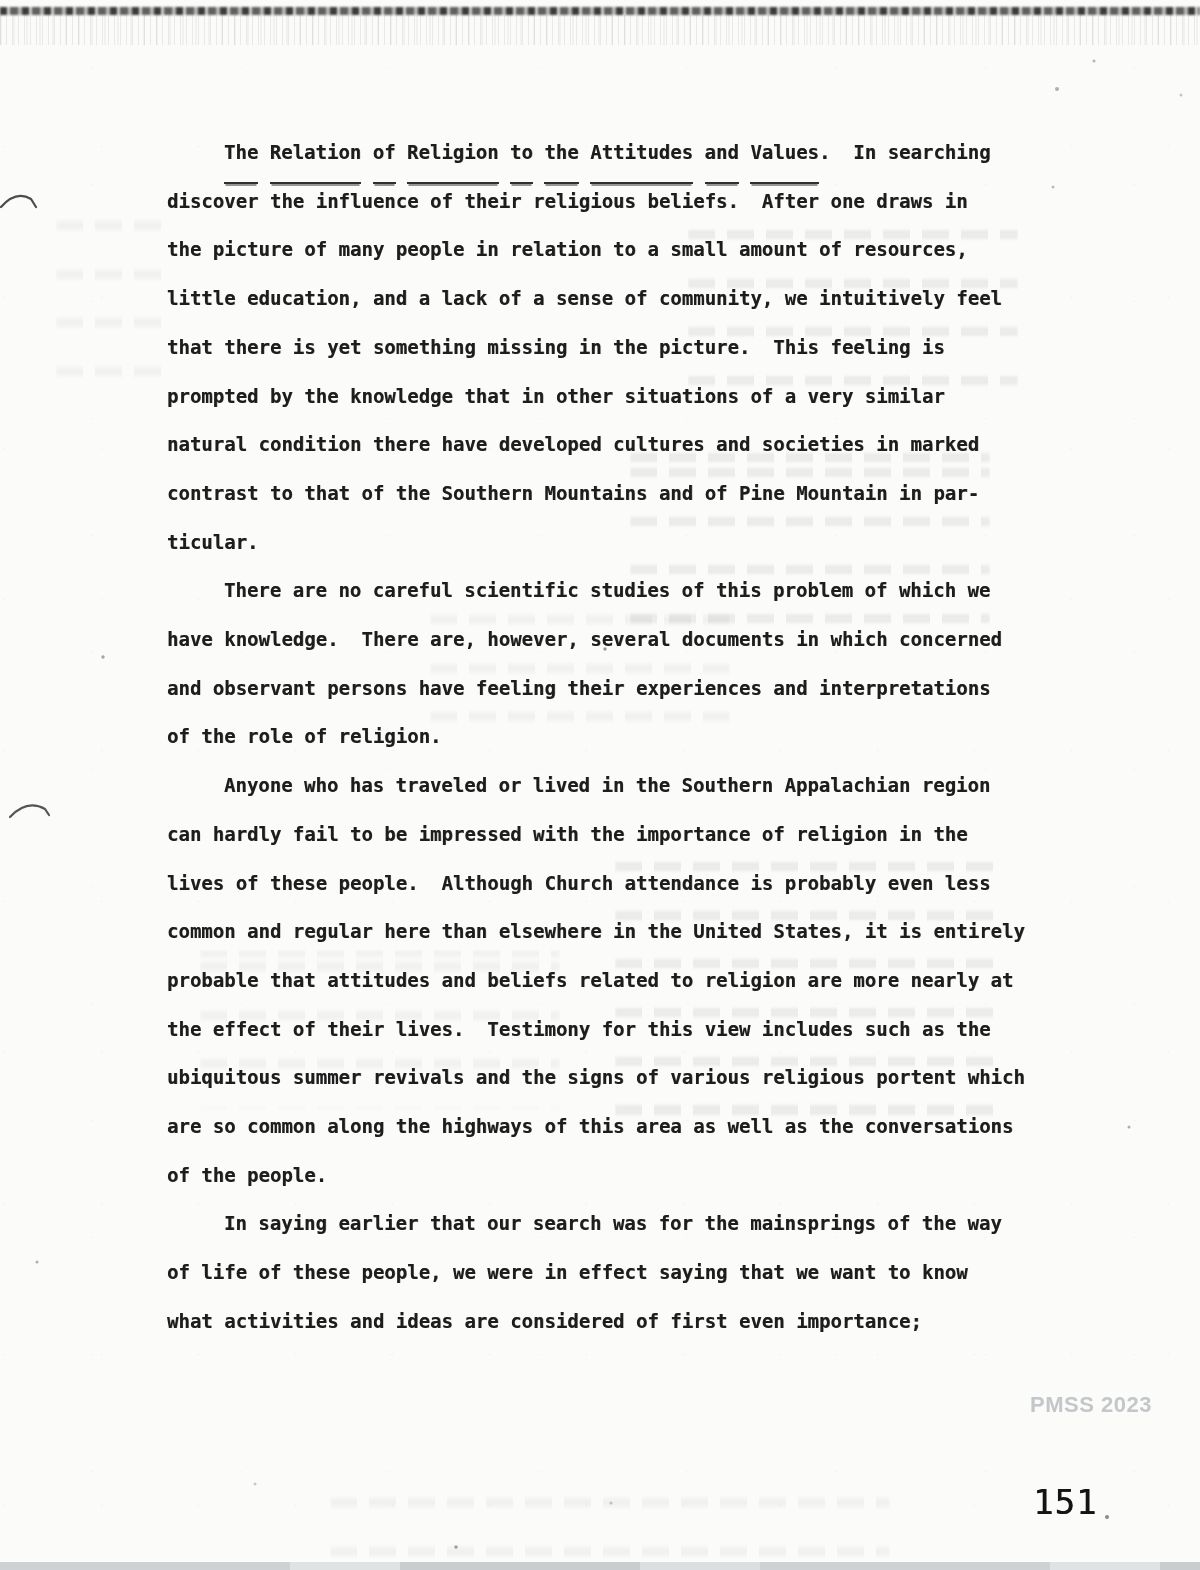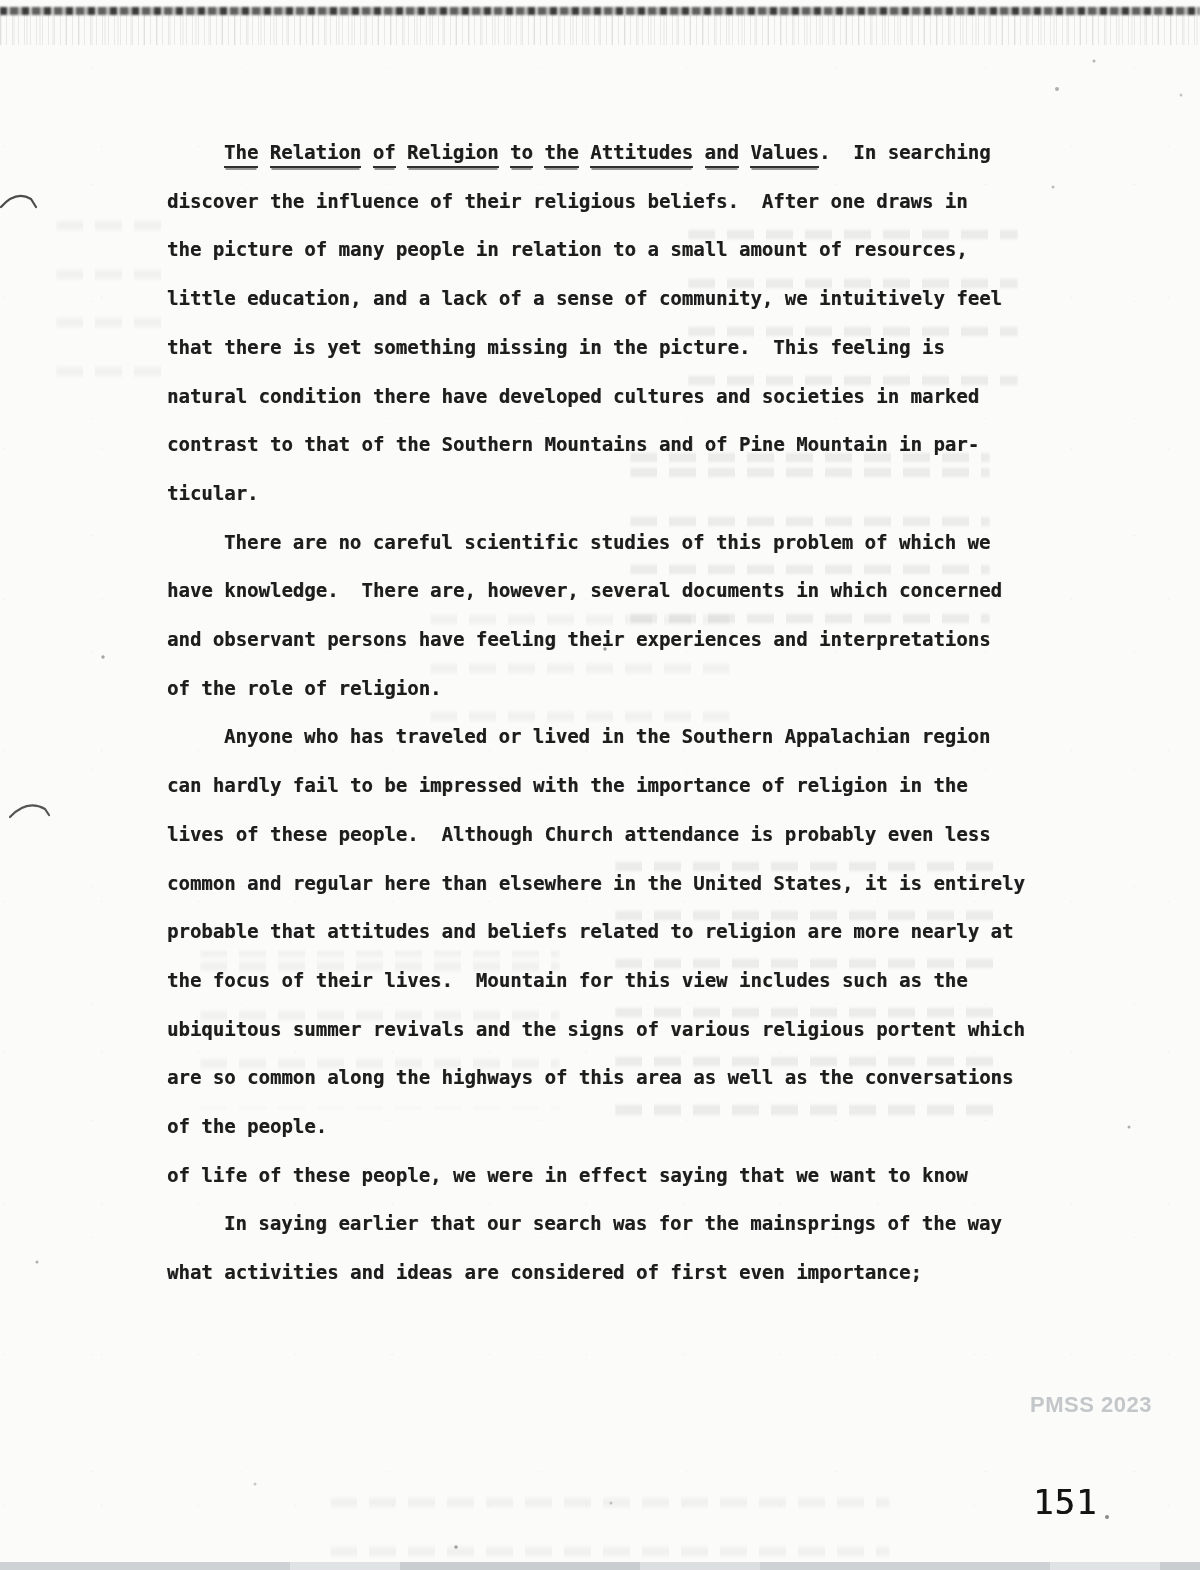--- a/index.html
+++ b/index.html
@@ -61,21 +61,21 @@
     font-size:19px;line-height:48.7px;
     font-weight:700;color:#1d1d1d;
     text-shadow:0.4px 0 0 rgba(29,29,29,.55);
   }
   .paragraph{margin:0;}
   .line{white-space:pre;}
   .line.indent{padding-left:57px;}
   .u{
     border-bottom:2px solid rgba(25,25,25,.9);
     box-shadow:0 3.5px 0 -1.5px rgba(25,25,25,.45);
-    padding-bottom:3px;
+    padding-bottom:19px;
   }
 
   
   .watermark{
     position:absolute;left:1030px;top:1392px;
     font-family:"Liberation Sans",sans-serif;
     font-size:22px;font-weight:700;color:#c3c7c9;
     letter-spacing:.5px;
   }
   .page-number{
@@ -128,44 +128,45 @@
   <div class="ghost light" style="left:200px;top:950px;width:360px;height:160px;background-position:0 12px;"></div>
   <div class="ghost light" style="left:330px;top:1488px;width:560px;height:72px;background-position:0 10px;"></div>
 
   <div class="typed-text">
       <div class="paragraph">
         <div class="line indent"><span class="u">The</span> <span class="u">Relation</span> <span class="u">of</span> <span class="u">Religion</span> <span class="u">to</span> <span class="u">the</span> <span class="u">Attitudes</span> <span class="u">and</span> <span class="u">Values</span>.  In searching</div>
         <div class="line">discover the influence of their religious beliefs.  After one draws in</div>
         <div class="line">the picture of many people in relation to a small amount of resources,</div>
         <div class="line">little education, and a lack of a sense of community, we intuitively feel</div>
         <div class="line">that there is yet something missing in the picture.  This feeling is</div>
+        <div class="line">prompted by the knowledge that in other situations of a very similar</div>
         <div class="line">natural condition there have developed cultures and societies in marked</div>
         <div class="line">contrast to that of the Southern Mountains and of Pine Mountain in par-</div>
         <div class="line">ticular.</div>
       </div>
       <div class="paragraph">
         <div class="line indent">There are no careful scientific studies of this problem of which we</div>
         <div class="line">have knowledge.  There are, however, several documents in which concerned</div>
         <div class="line">and observant persons have feeling their experiences and interpretations</div>
         <div class="line">of the role of religion.</div>
       </div>
       <div class="paragraph">
         <div class="line indent">Anyone who has traveled or lived in the Southern Appalachian region</div>
         <div class="line">can hardly fail to be impressed with the importance of religion in the</div>
         <div class="line">lives of these people.  Although Church attendance is probably even less</div>
         <div class="line">common and regular here than elsewhere in the United States, it is entirely</div>
         <div class="line">probable that attitudes and beliefs related to religion are more nearly at</div>
-        <div class="line">the focus of their lives.  Mountain for this view includes such as the</div>
+        <div class="line">the effect of their lives.  Testimony for this view includes such as the</div>
         <div class="line">ubiquitous summer revivals and the signs of various religious portent which</div>
         <div class="line">are so common along the highways of this area as well as the conversations</div>
         <div class="line">of the people.</div>
       </div>
       <div class="paragraph">
+        <div class="line indent">In saying earlier that our search was for the mainsprings of the way</div>
         <div class="line">of life of these people, we were in effect saying that we want to know</div>
-        <div class="line indent">In saying earlier that our search was for the mainsprings of the way</div>
         <div class="line">what activities and ideas are considered of first even importance;</div>
       </div>
     </div>
 
   <div class="watermark">PMSS 2023</div>
   <div class="page-number">151</div>
 
   <div class="specks"></div>
 </div>
 

